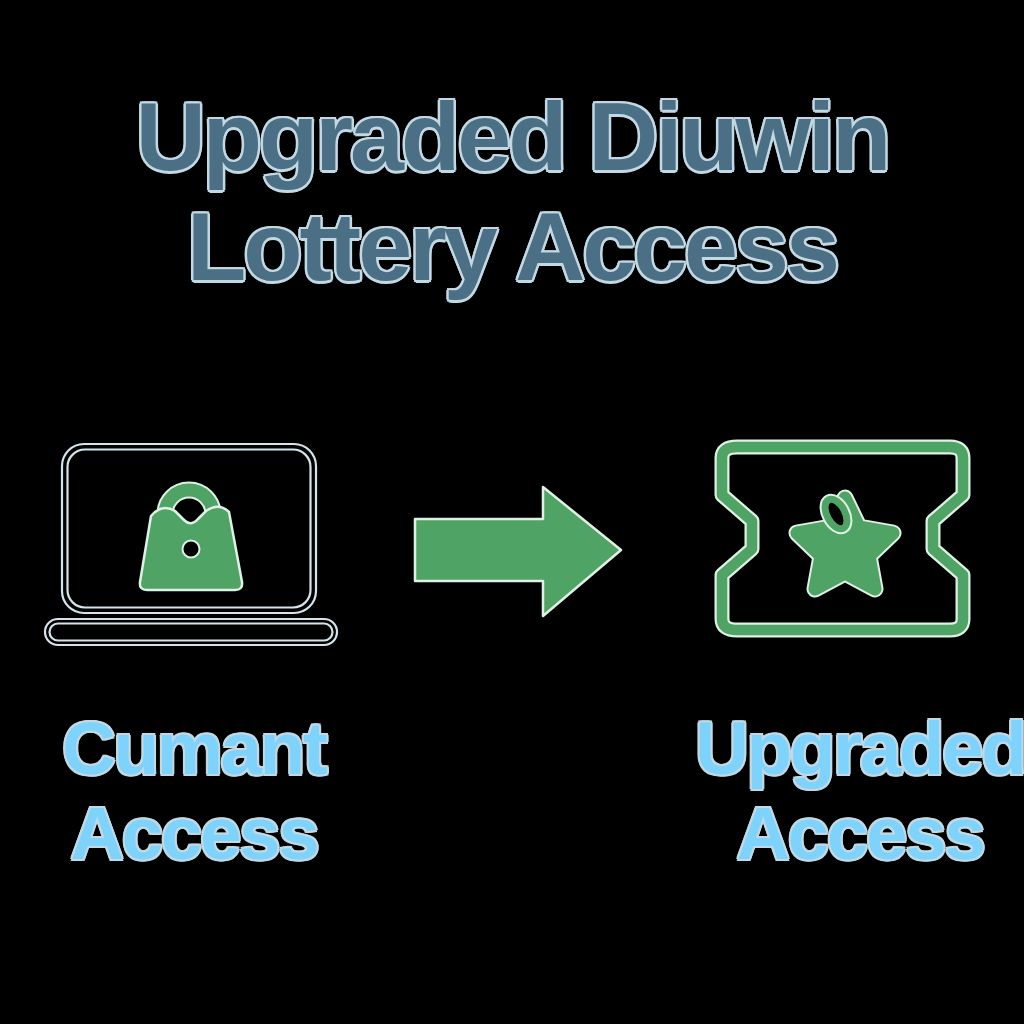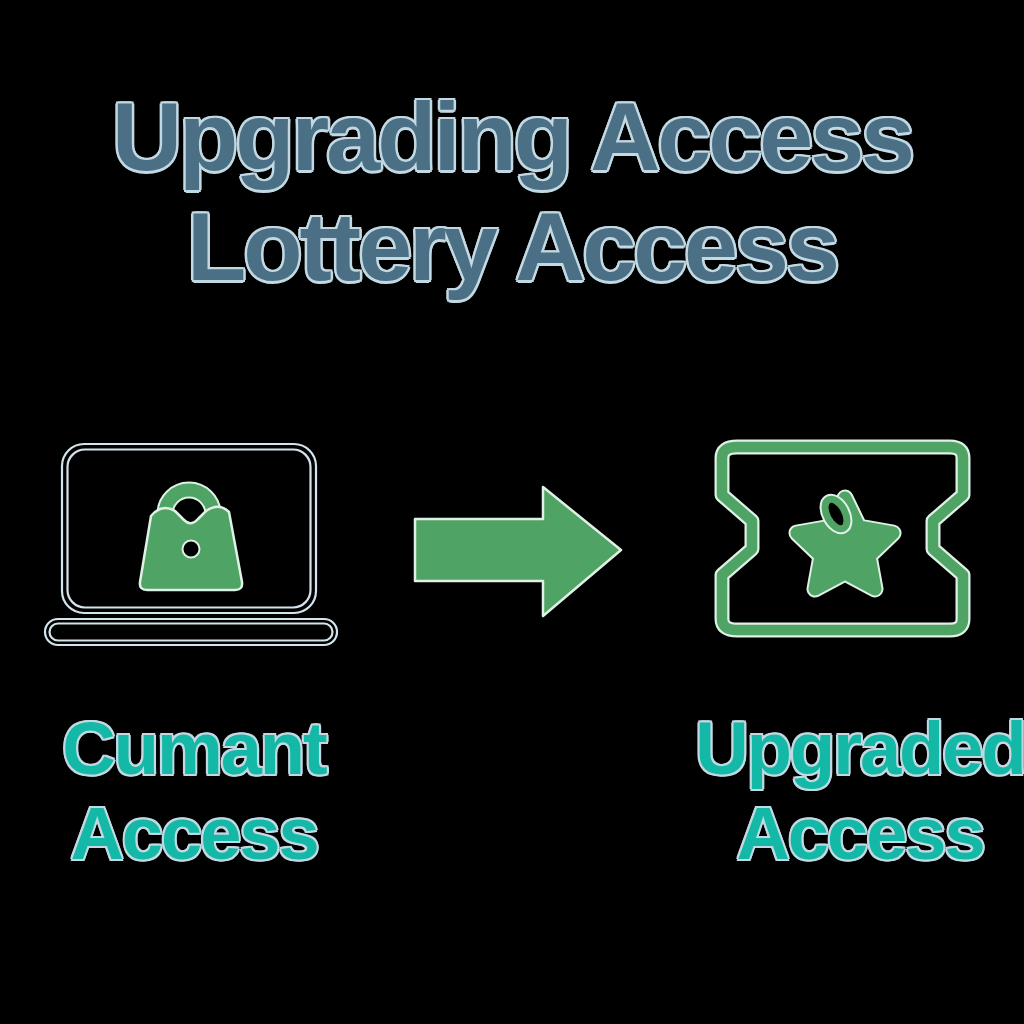--- a/index.html
+++ b/index.html
@@ -12,37 +12,37 @@
     text-align:center; font-weight:bold; font-size:97px; line-height:110px;
     letter-spacing:-3px; color:#4b7086;
     text-shadow:
       2.5px 0 0 #c2d8e2, -2.5px 0 0 #c2d8e2, 0 2.5px 0 #c2d8e2, 0 -2.5px 0 #c2d8e2,
       1.8px 1.8px 0 #c2d8e2, -1.8px 1.8px 0 #c2d8e2, 1.8px -1.8px 0 #c2d8e2, -1.8px -1.8px 0 #c2d8e2;
   }
   .title span { display:block; }
   .label {
     position:absolute; top:706px; margin:0; text-align:center;
     font-weight:bold; font-size:74px; line-height:85px; letter-spacing:-2px;
-    color:#14b8a6;
+    color:#7dd3fc;
     text-shadow:
       2.2px 0 0 #c2d8e2, -2.2px 0 0 #c2d8e2, 0 2.2px 0 #c2d8e2, 0 -2.2px 0 #c2d8e2,
       1.6px 1.6px 0 #c2d8e2, -1.6px 1.6px 0 #c2d8e2, 1.6px -1.6px 0 #c2d8e2, -1.6px -1.6px 0 #c2d8e2;
   }
   .label span { display:block; }
   .label.current  { left:18px;  width:352px; }
   .label.upgraded { left:684px; width:352px; }
   .diagram { position:absolute; left:0; top:0; width:1024px; height:1024px; }
 </style>
 </head>
 <body>
 
 <div class="page">
 
   <h1 class="title">
-    <span>Upgrading Access</span>
+    <span>Upgraded Diuwin</span>
     <span>Lottery Access</span>
   </h1>
 
   <svg class="diagram" viewBox="0 0 1024 1024" xmlns="http://www.w3.org/2000/svg">
 
     <g fill="none" stroke="#d3e4ec" stroke-width="2.2">
       <rect x="62" y="444" width="254" height="169" rx="22"></rect>
       <rect x="67.5" y="449.5" width="243" height="158" rx="17.5"></rect>
       <rect x="45" y="619" width="292" height="26" rx="13"></rect>
       <rect x="49.5" y="623.5" width="283" height="17" rx="8.5"></rect>

